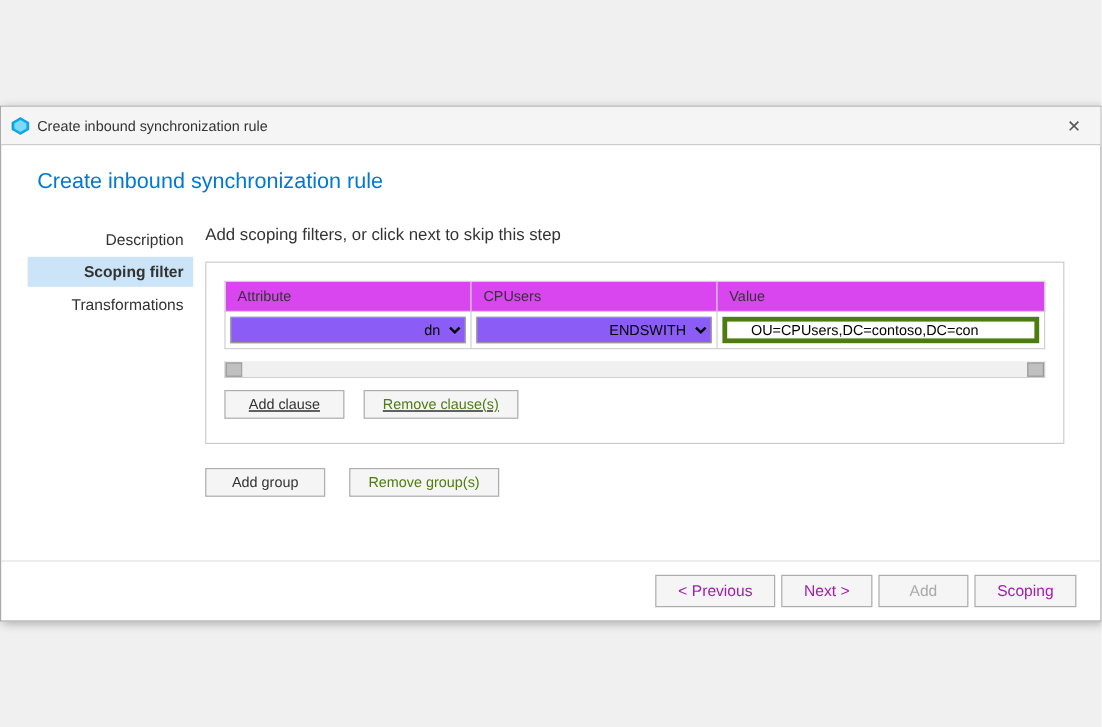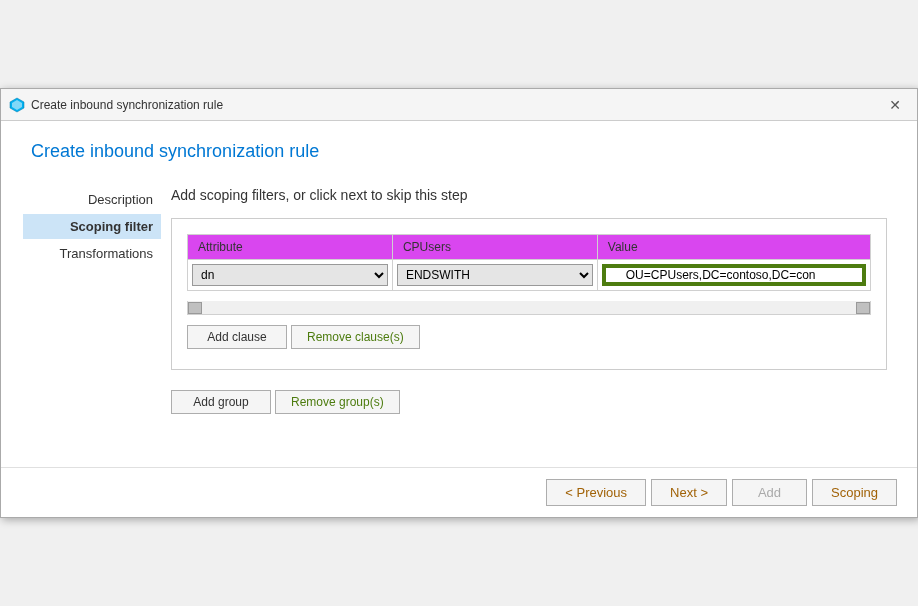--- a/index.html
+++ b/index.html
@@ -128,72 +128,74 @@
     .filter-table td {
       border: 1px solid #d0d0d0;
       padding: 4px;
       vertical-align: middle;
     }
     .filter-table select {
       width: 100%;
       border: 1px solid #999;
       padding: 2px 4px;
       font-size: 12px;
-      background: #e5e5e5;
+      background: #8b5cf6;
       height: 22px;
+      text-align: right;
     }
     .filter-table input {
       width: 100%;
       border: 4px solid #4d7c0f;
       padding: 2px 20px;
       font-size: 12px;
       height: 22px;
       outline: none;
     }
     .clause-buttons {
       display: flex;
-      gap: 4px;
+      gap: 16px;
       margin-bottom: 5px;
+      text-decoration: underline;
     }
     .btn {
       padding: 4px 15px;
       font-size: 12px;
       border: 1px solid #adadad;
       background: #f5f5f5;
       cursor: pointer;
       color: #333;
       min-width: 100px;
     }
     .btn:disabled, .btn.disabled {
       color: #4d7c0f;
       cursor: default;
       background: #f5f5f5;
     }
     .group-buttons {
       display: flex;
-      gap: 4px;
+      gap: 20px;
       margin-top: 5px;
     }
     .footer {
       height: 50px;
       border-top: 1px solid #e0e0e0;
       display: flex;
       align-items: center;
       justify-content: flex-end;
       padding: 0 20px;
       gap: 5px;
       flex-shrink: 0;
     }
     .footer-btn {
       padding: 5px 18px;
       font-size: 13px;
       border: 1px solid #adadad;
       background: #f5f5f5;
       cursor: pointer;
-      color: #a16207;
+      color: #a21caf;
       min-width: 75px;
     }
     .footer-btn.disabled {
       color: #aaa;
       cursor: default;
     }
     .col-attribute { width: 30%; }
     .col-operator { width: 30%; }
     .col-value { width: 40%; }
   </style>

